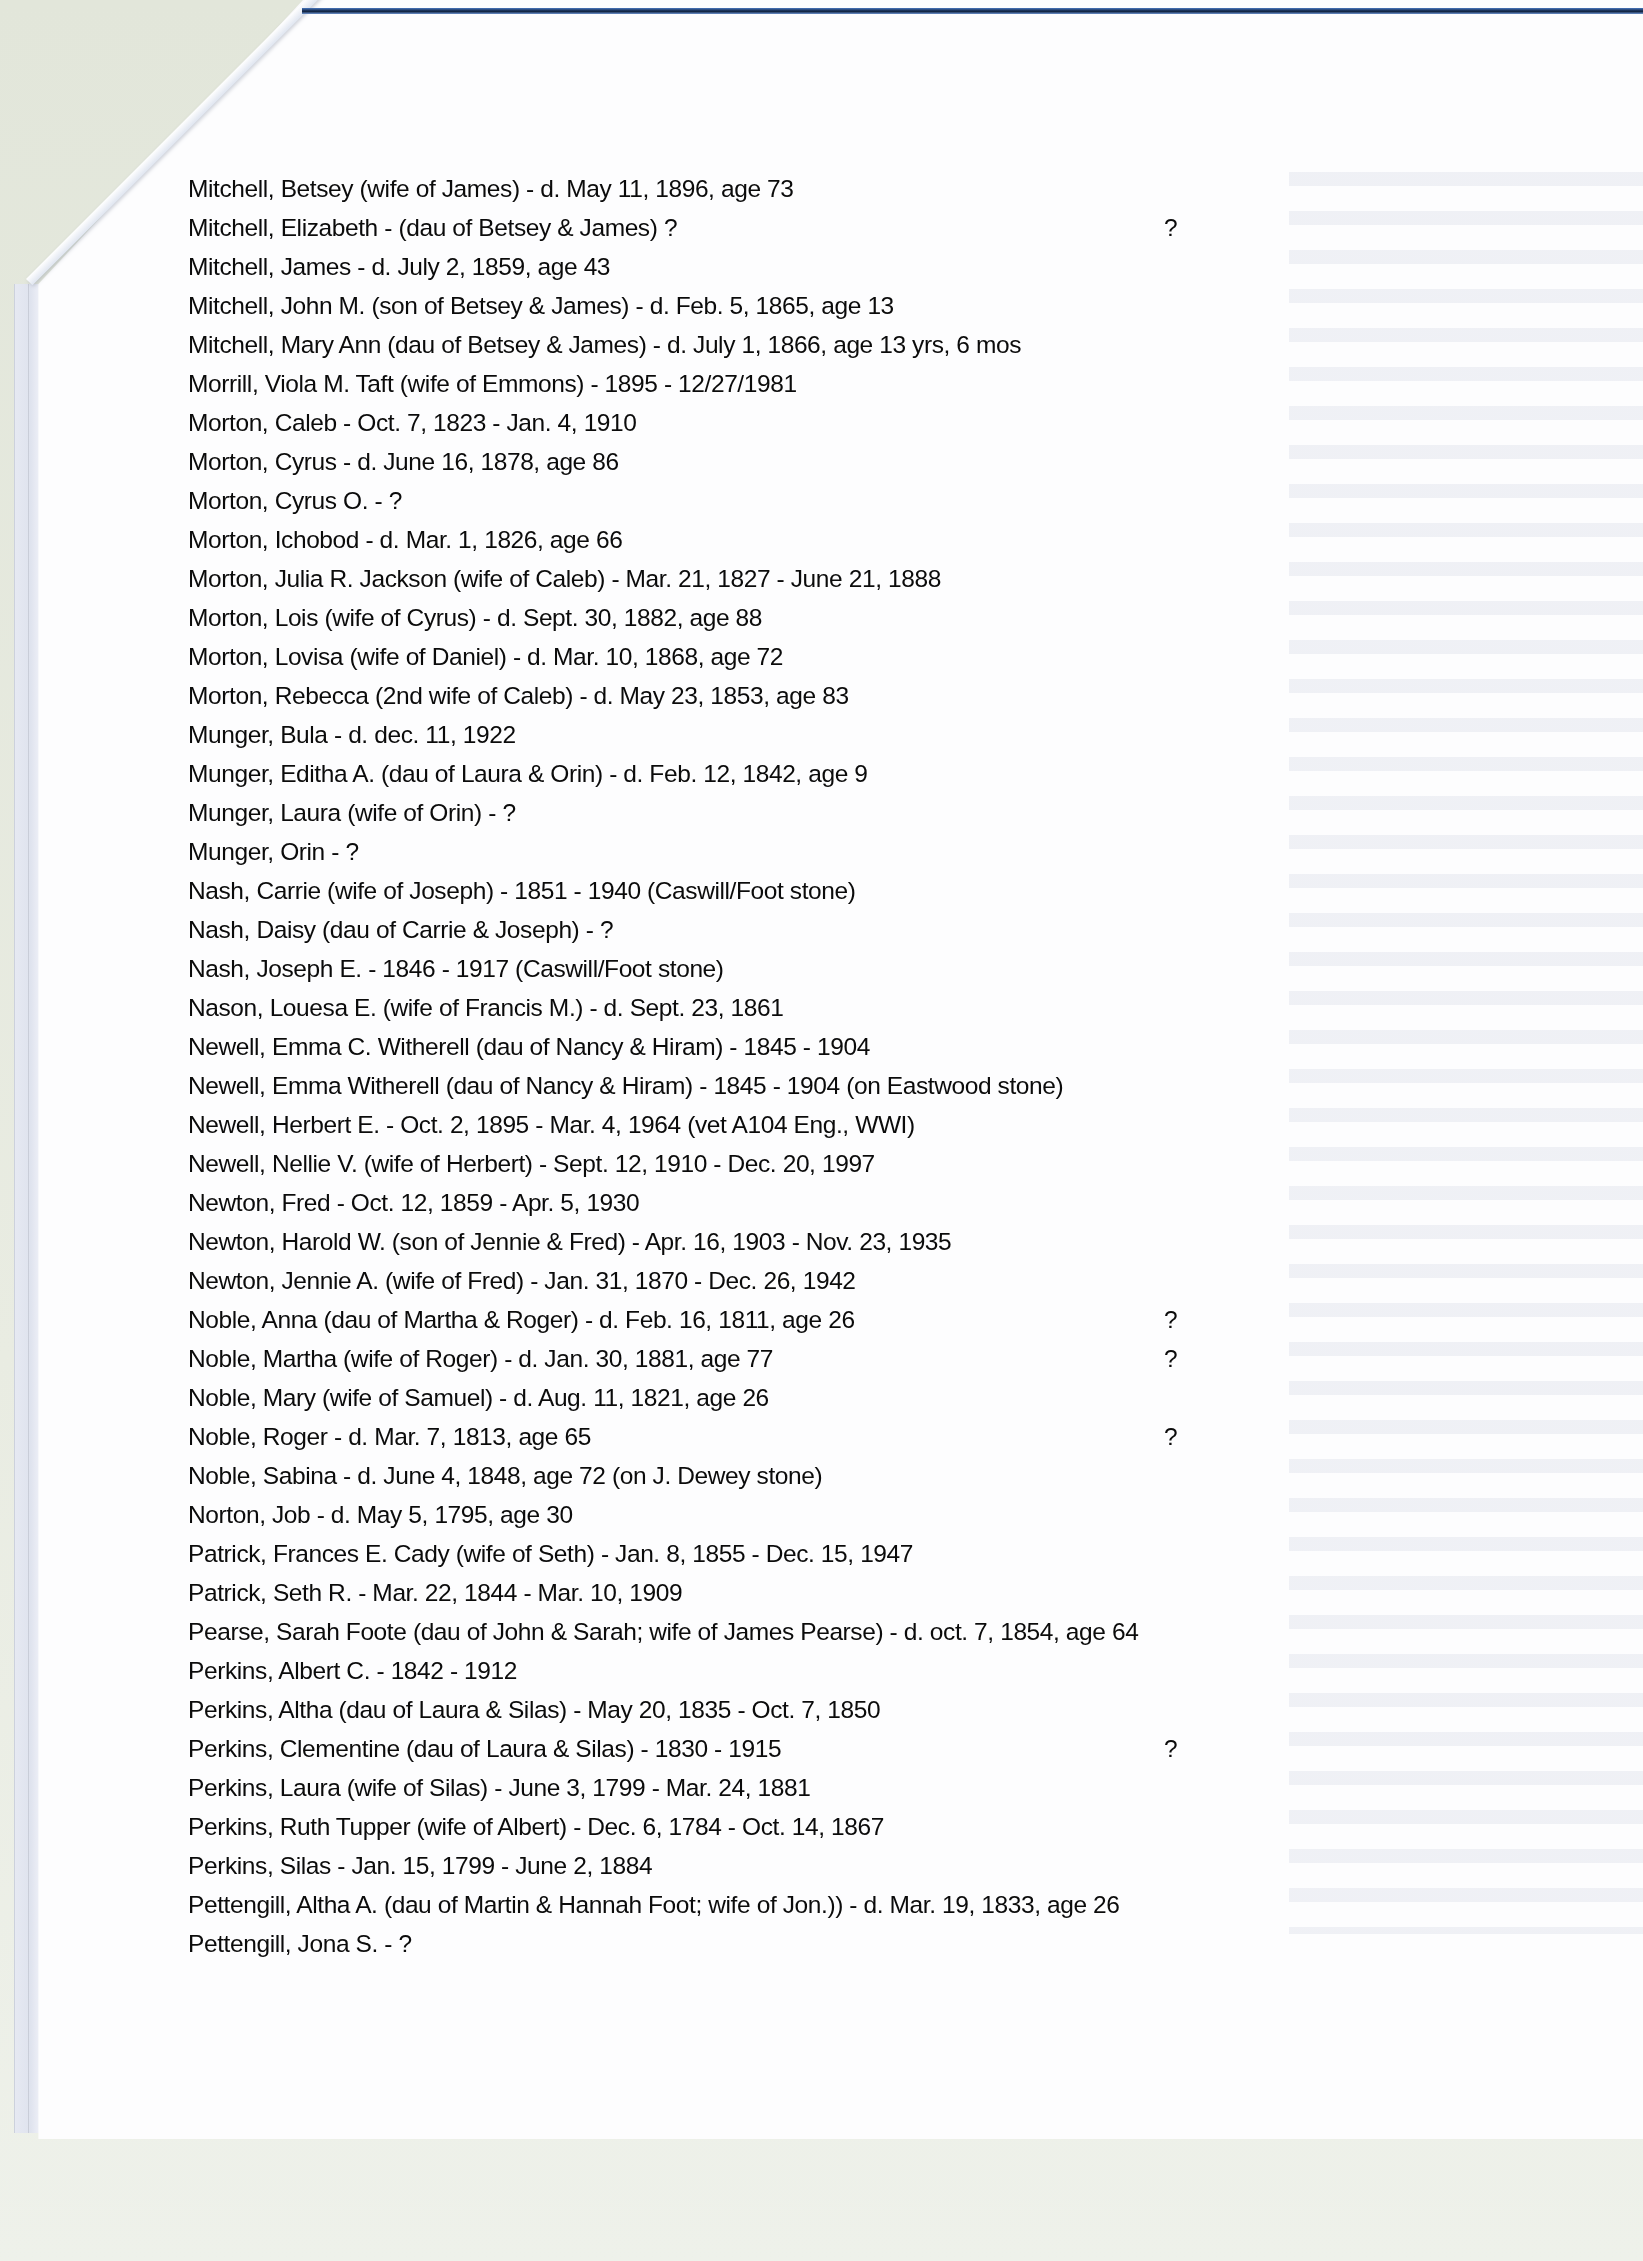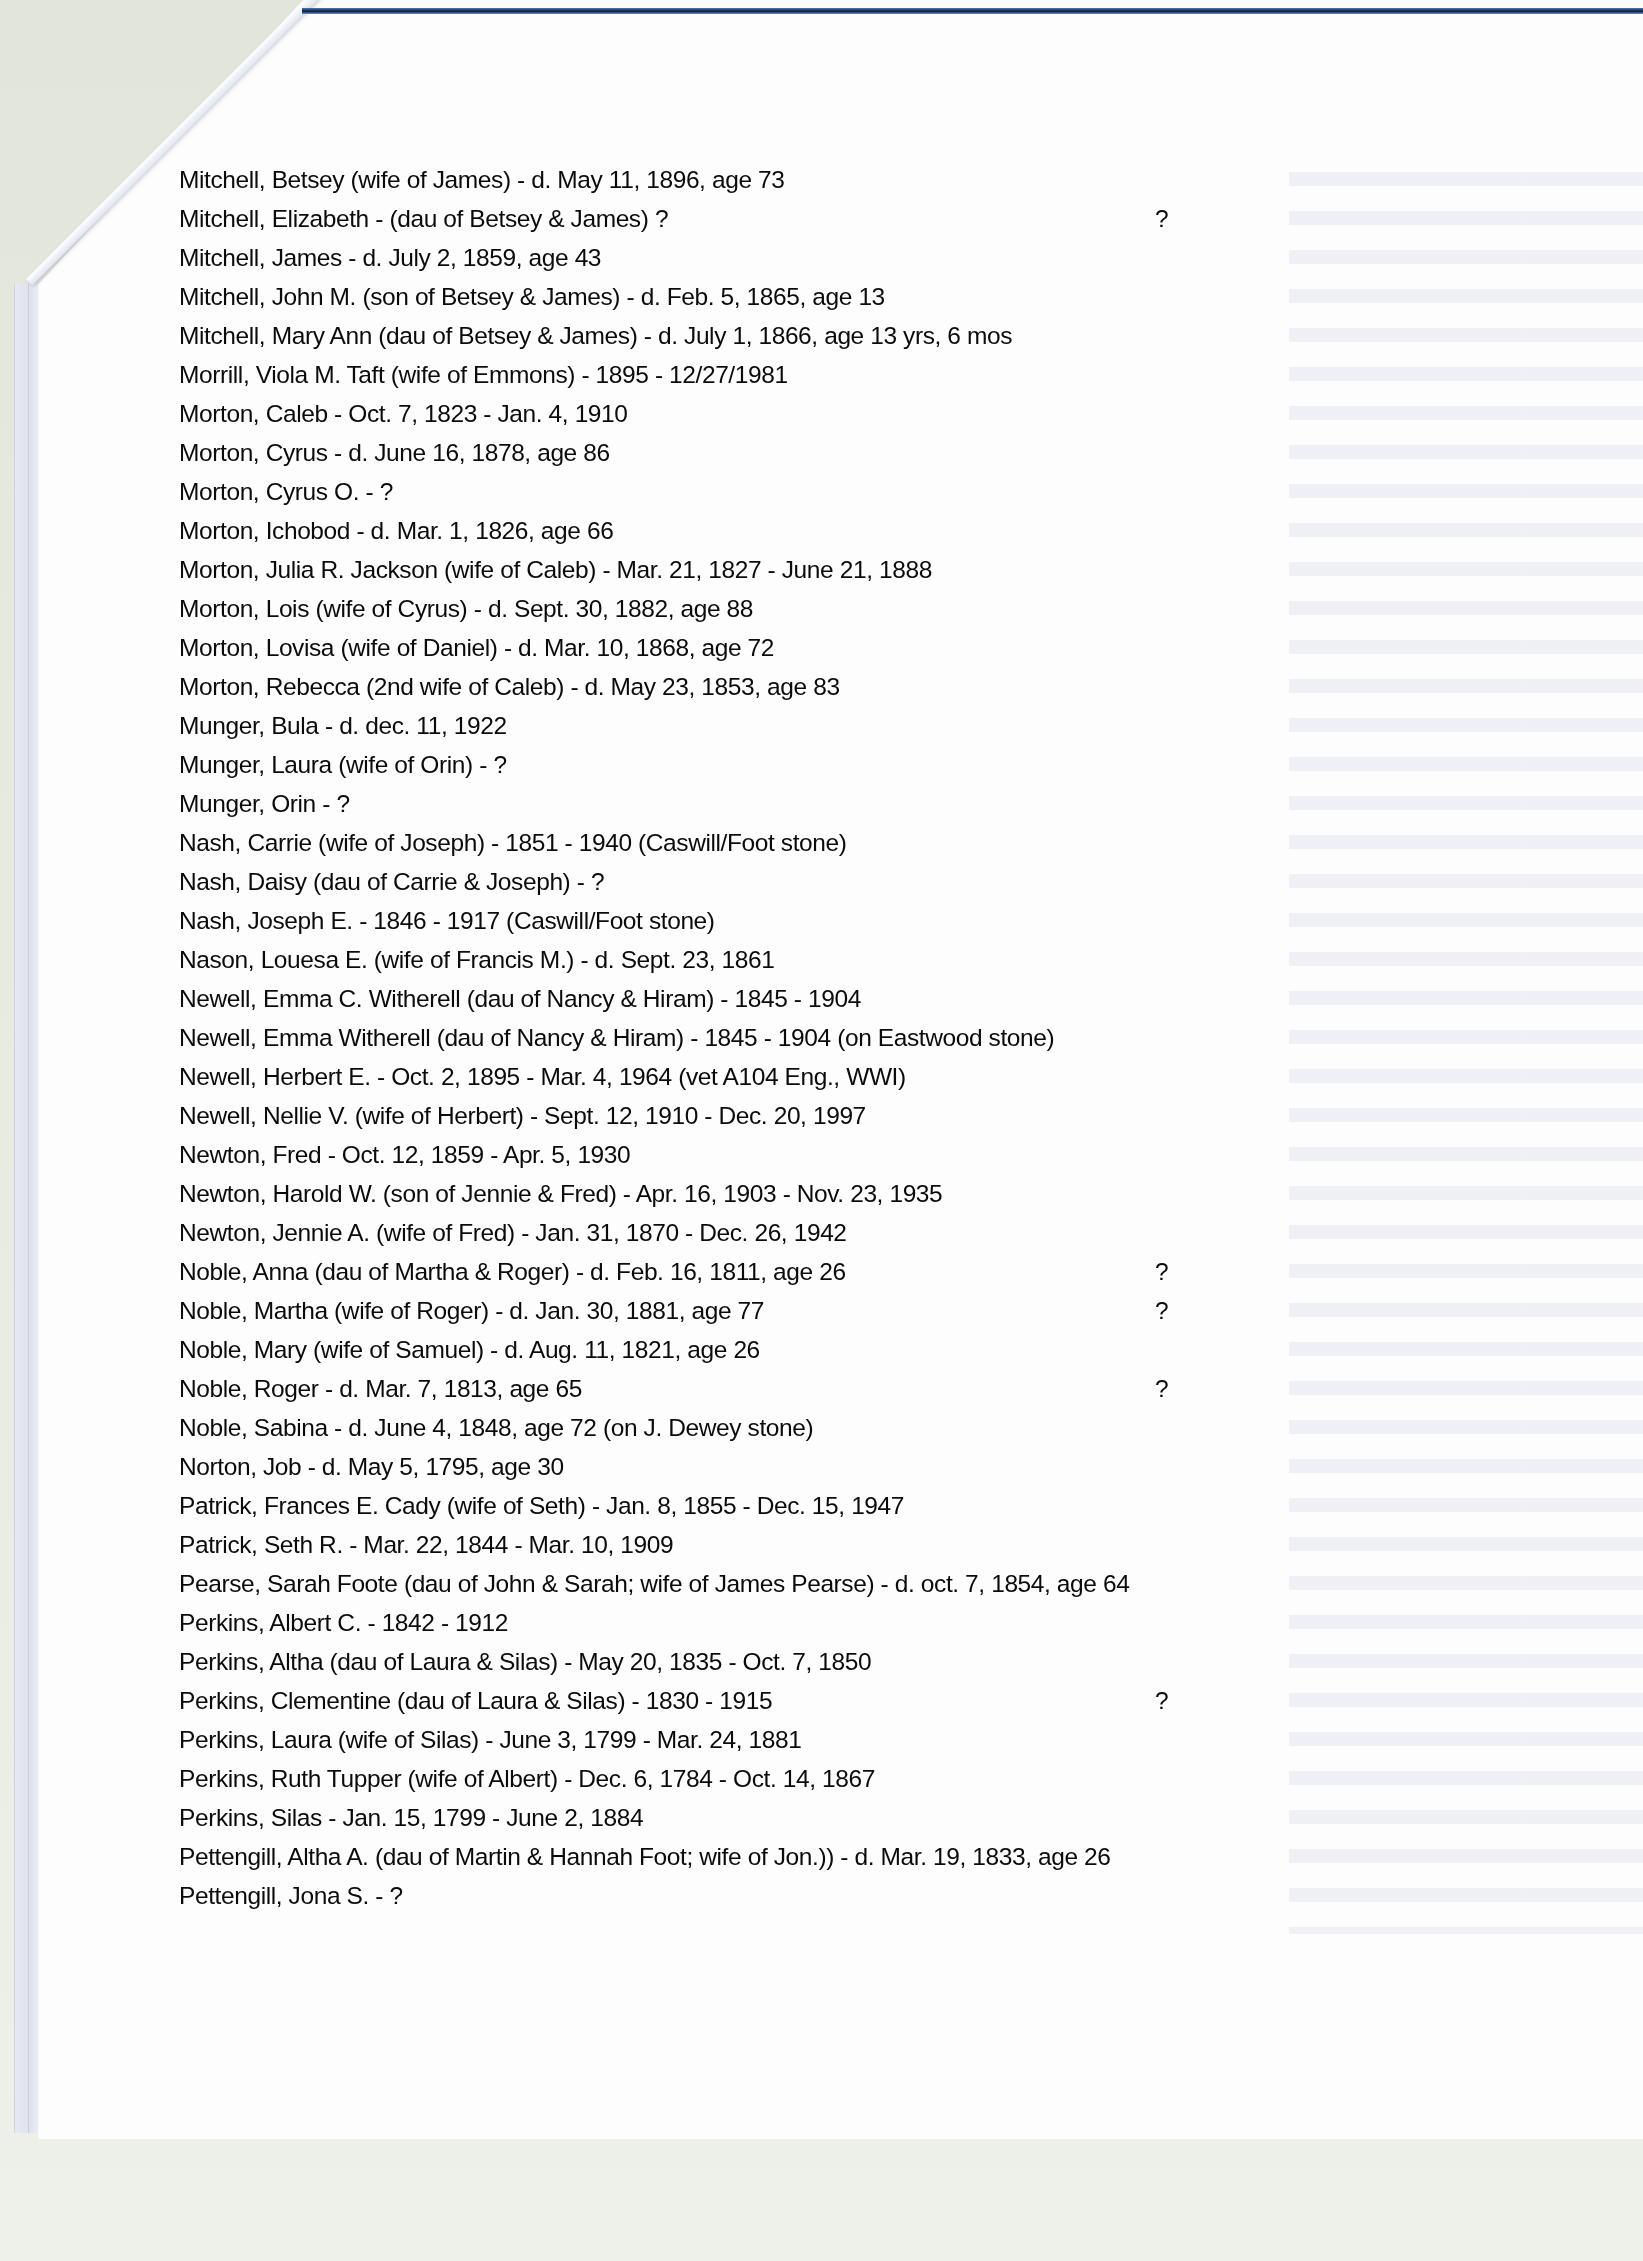--- a/index.html
+++ b/index.html
@@ -36,21 +36,21 @@
     .top-rule {
       position: absolute; left: 302px; top: 8.4px; width: 1342px; height: 5.2px;
       background: linear-gradient(180deg, #4a78c0 0%, #0d1e3a 55%, #6d93d0 100%);
     }
     .bleed {
       position: absolute; left: 1257px; top: 155px; width: 387px; height: 1779px;
       background: repeating-linear-gradient(180deg, transparent 0, transparent 17px, rgba(190,196,214,0.22) 17px, rgba(190,196,214,0.22) 31px, transparent 31px, transparent 39px);
     }
     .entries {
       position: absolute; left: 179px; top: 160px; width: 1224px;
-      margin: 0; padding: 0; list-style: none;
+      margin: 9px; padding: 0; list-style: none;
     }
     .entry {
       position: relative; height: 39px; line-height: 39px;
       font-size: 24.5px; color: #0b0b0b; white-space: nowrap;
       letter-spacing: -0.4px;
     }
     .entry .note { }
     .entry .qmark {
       position: absolute; left: 976px; top: 0;
     }
@@ -75,20 +75,21 @@
   <li class="entry"><span>Morrill, Viola M. Taft (wife of Emmons) - 1895 - 12/27/1981</span><span class="note"></span><span class="qmark"></span></li>
   <li class="entry"><span>Morton, Caleb - Oct. 7, 1823 - Jan. 4, 1910</span><span class="note"></span><span class="qmark"></span></li>
   <li class="entry"><span>Morton, Cyrus - d. June 16, 1878, age 86</span><span class="note"></span><span class="qmark"></span></li>
   <li class="entry"><span>Morton, Cyrus O. - ?</span><span class="note"></span><span class="qmark"></span></li>
   <li class="entry"><span>Morton, Ichobod - d. Mar. 1, 1826, age 66</span><span class="note"></span><span class="qmark"></span></li>
   <li class="entry"><span>Morton, Julia R. Jackson (wife of Caleb) - Mar. 21, 1827 - June 21, 1888</span><span class="note"></span><span class="qmark"></span></li>
   <li class="entry"><span>Morton, Lois (wife of Cyrus) - d. Sept. 30, 1882, age 88</span><span class="note"></span><span class="qmark"></span></li>
   <li class="entry"><span>Morton, Lovisa (wife of Daniel) - d. Mar. 10, 1868, age 72</span><span class="note"></span><span class="qmark"></span></li>
   <li class="entry"><span>Morton, Rebecca (2nd wife of Caleb) - d. May 23, 1853, age 83</span><span class="note"></span><span class="qmark"></span></li>
   <li class="entry"><span>Munger, Bula - d. dec. 11, 1922</span><span class="note"></span><span class="qmark"></span></li>
+  <li class="entry"><span>Munger, Editha A. (dau of Laura &amp; Orin) - d. Feb. 12, 1842, age 9</span><span class="note"></span><span class="qmark"></span></li>
   <li class="entry"><span>Munger, Laura (wife of Orin) - ?</span><span class="note"></span><span class="qmark"></span></li>
   <li class="entry"><span>Munger, Orin - ?</span><span class="note"></span><span class="qmark"></span></li>
   <li class="entry"><span>Nash, Carrie (wife of Joseph) - 1851 - 1940 (Caswill/Foot stone)</span><span class="note"></span><span class="qmark"></span></li>
   <li class="entry"><span>Nash, Daisy (dau of Carrie &amp; Joseph) - ?</span><span class="note"></span><span class="qmark"></span></li>
   <li class="entry"><span>Nash, Joseph E. - 1846 - 1917 (Caswill/Foot stone)</span><span class="note"></span><span class="qmark"></span></li>
   <li class="entry"><span>Nason, Louesa E. (wife of Francis M.) - d. Sept. 23, 1861</span><span class="note"></span><span class="qmark"></span></li>
   <li class="entry"><span>Newell, Emma C. Witherell (dau of Nancy &amp; Hiram) - 1845 - 1904</span><span class="note"></span><span class="qmark"></span></li>
   <li class="entry"><span>Newell, Emma Witherell (dau of Nancy &amp; Hiram) - 1845 - 1904 (on Eastwood stone)</span><span class="note"></span><span class="qmark"></span></li>
   <li class="entry"><span>Newell, Herbert E. - Oct. 2, 1895 - Mar. 4, 1964 </span><span class="note">(vet A104 Eng., WWI)</span><span class="qmark"></span></li>
   <li class="entry"><span>Newell, Nellie V. (wife of Herbert) - Sept. 12, 1910 - Dec. 20, 1997</span><span class="note"></span><span class="qmark"></span></li>

